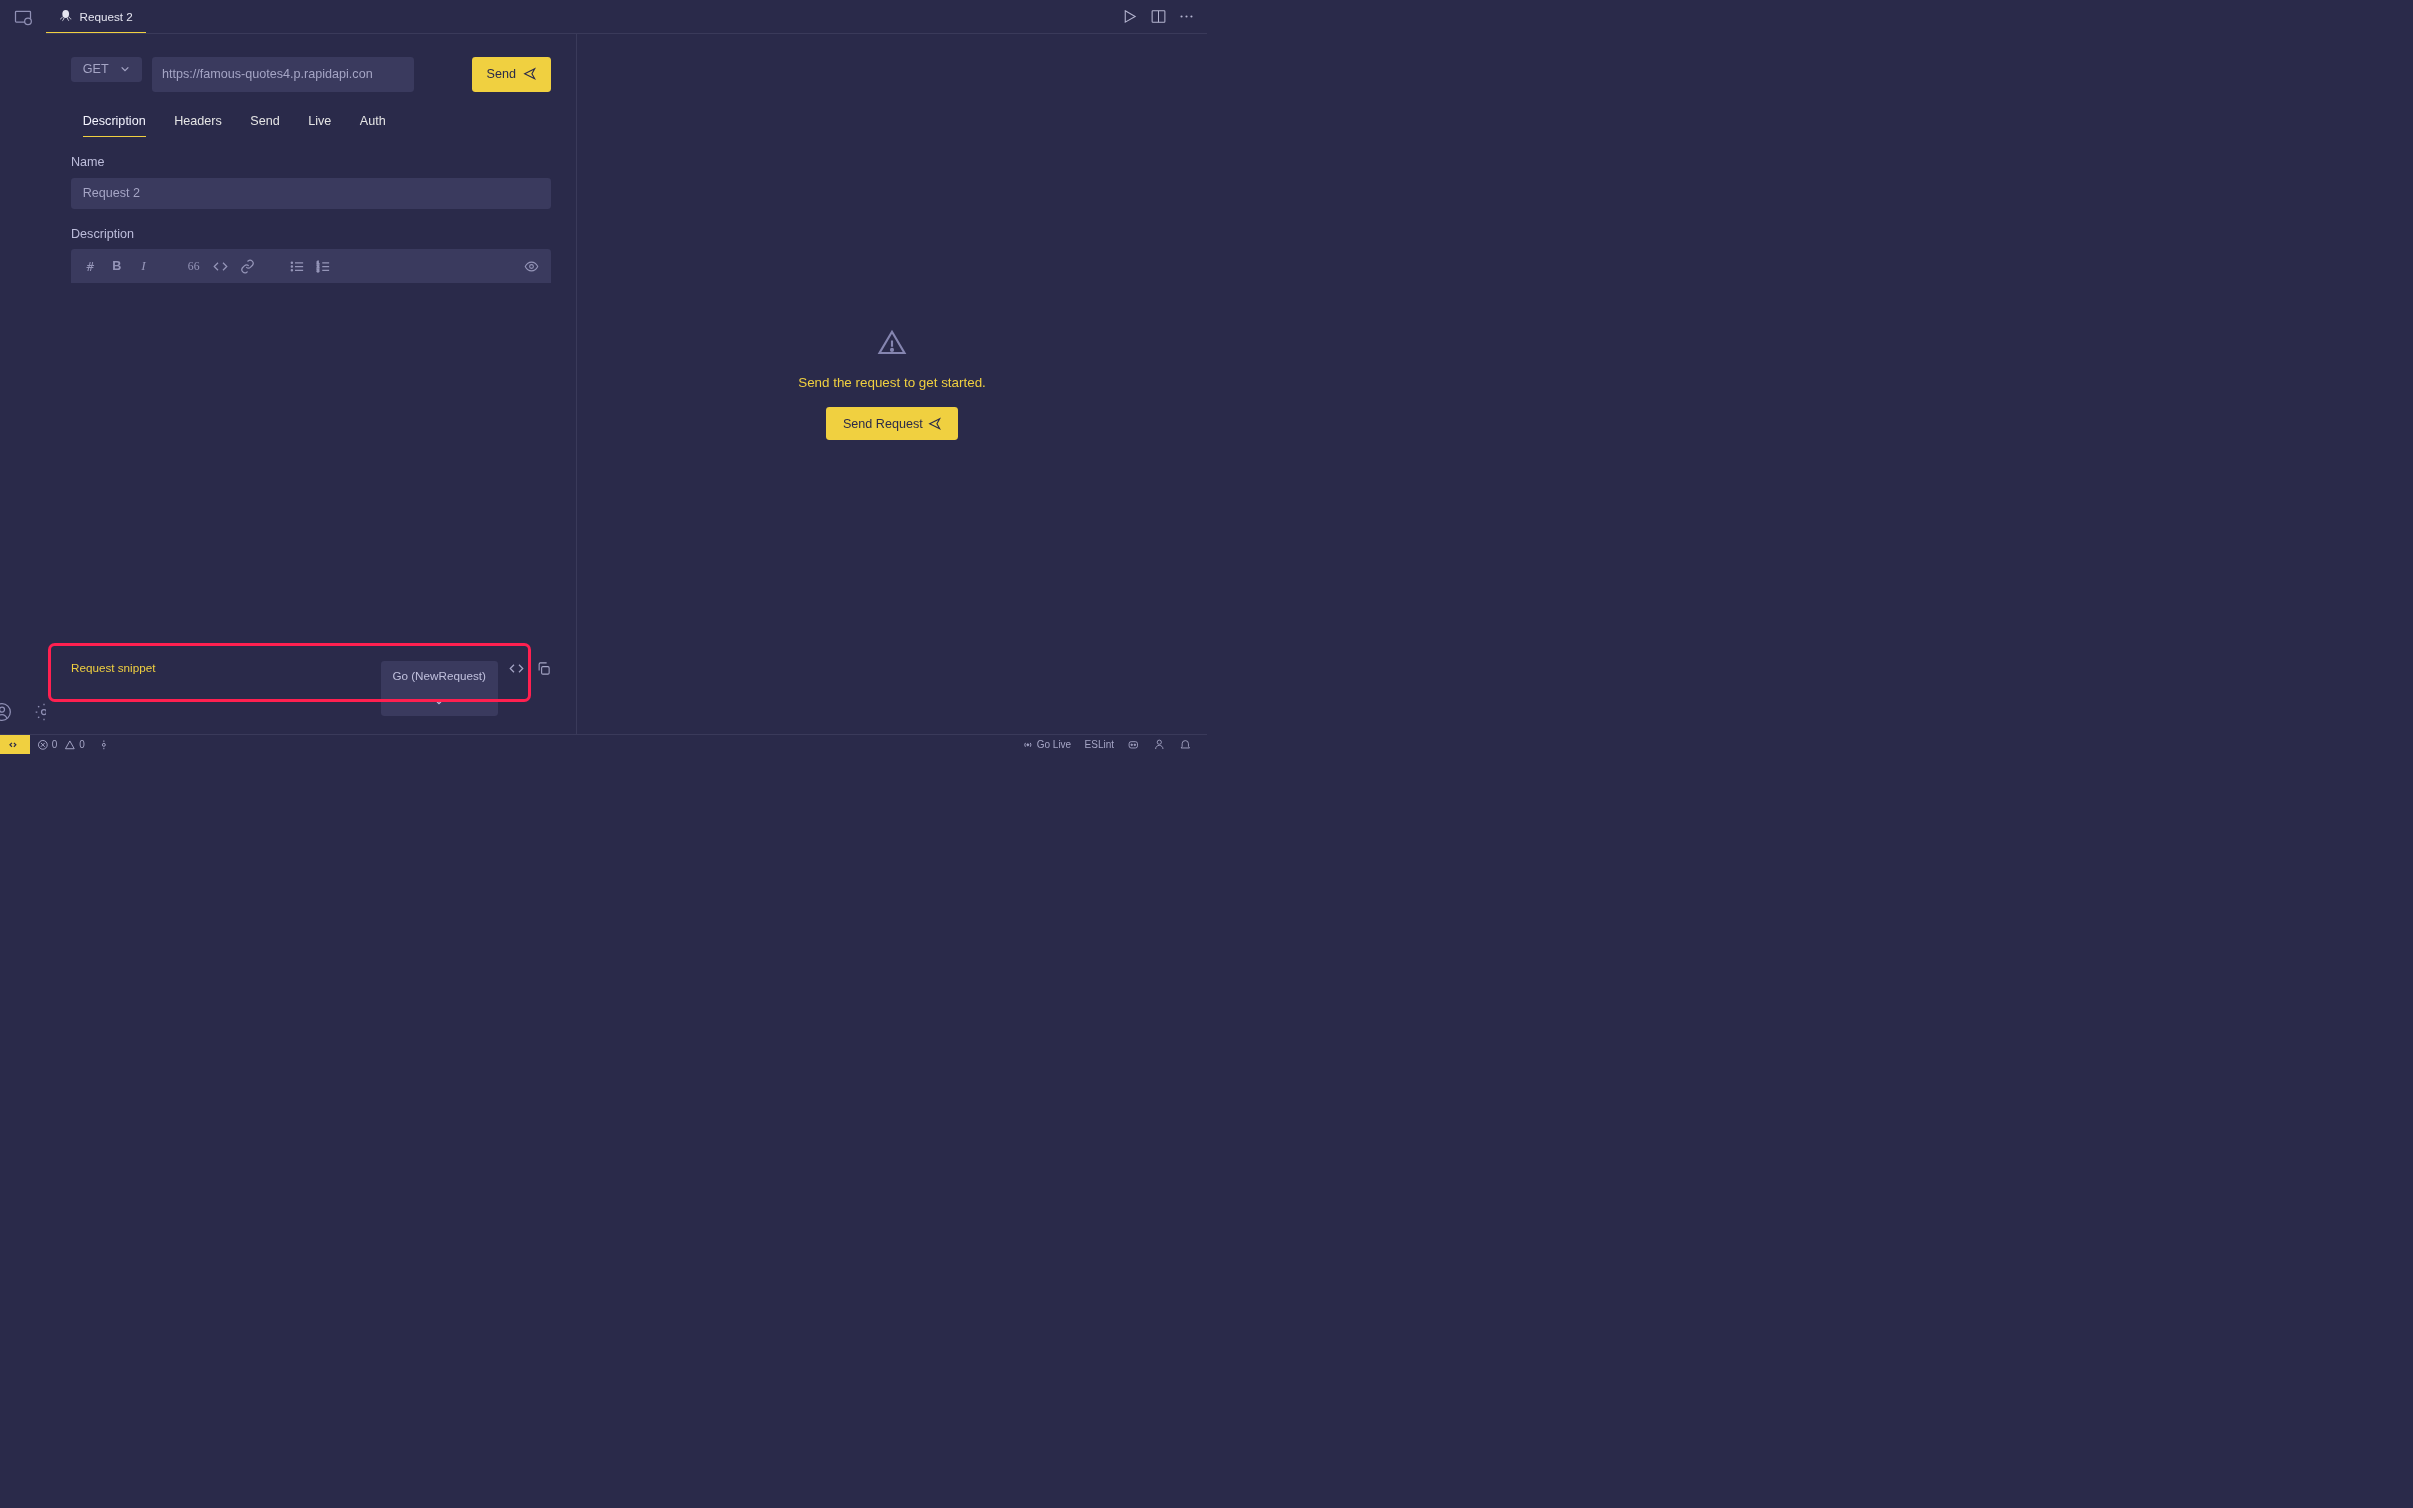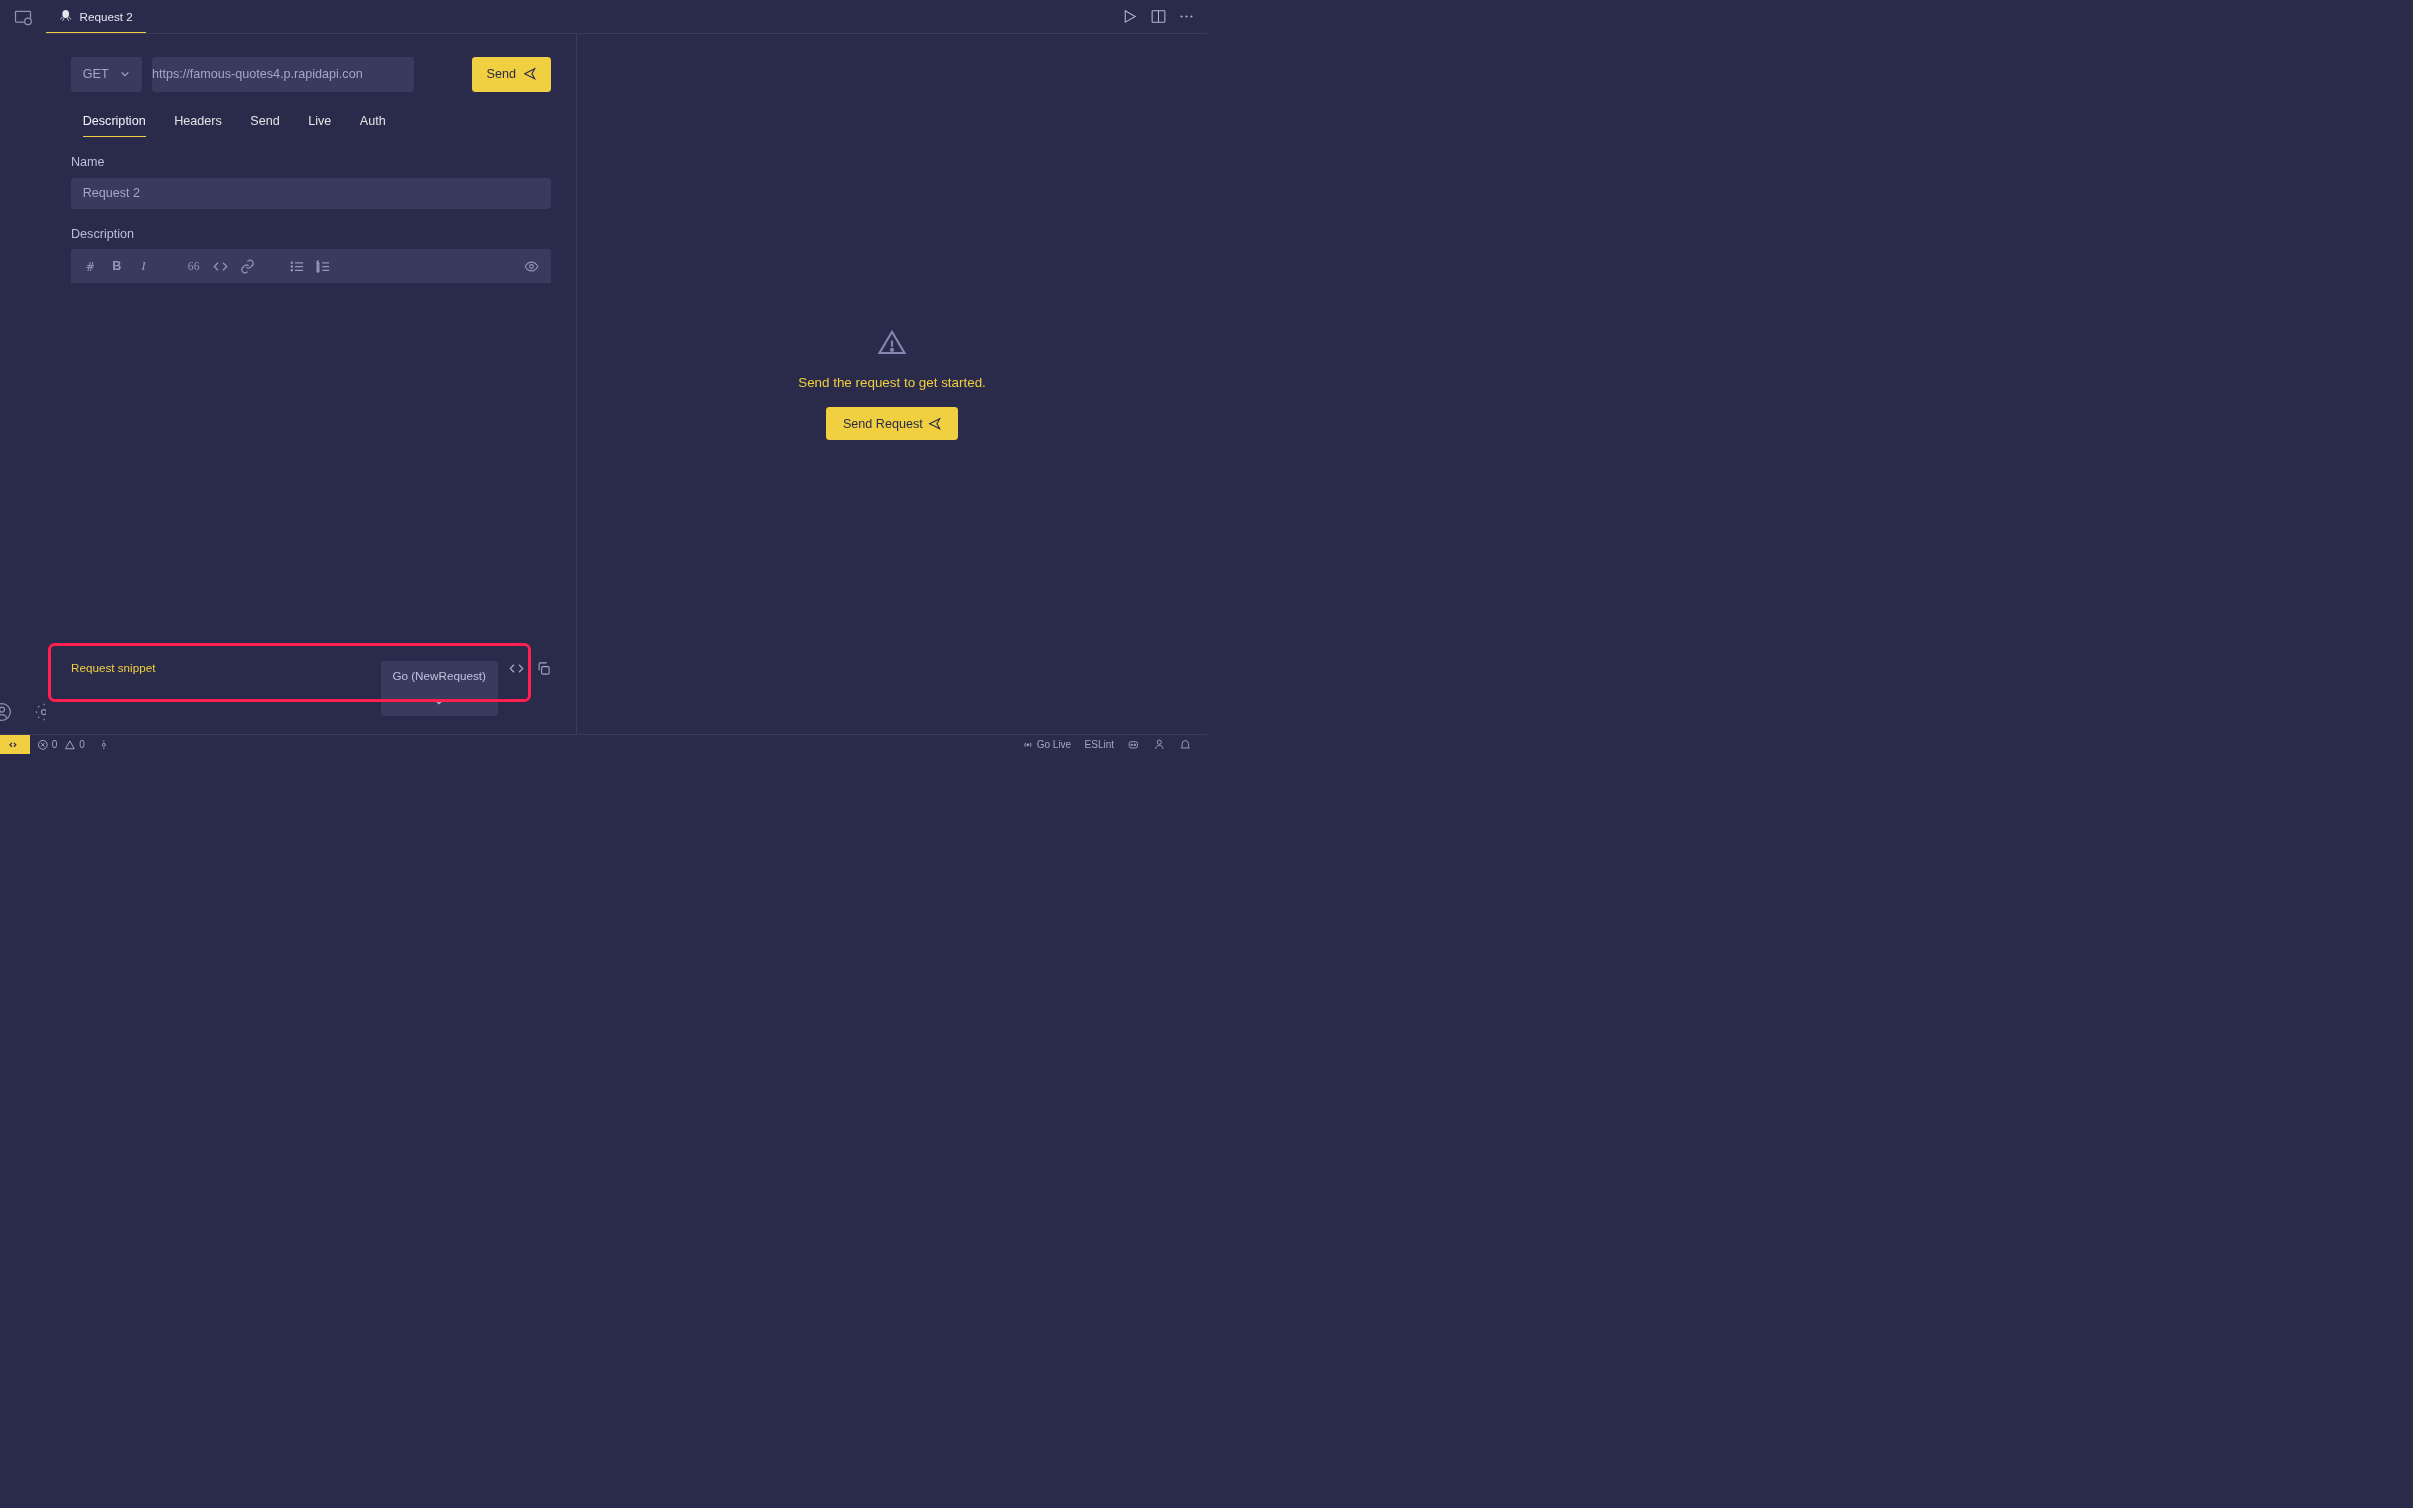--- a/index.html
+++ b/index.html
@@ -109,30 +109,30 @@
     }
     .method-select {
       background: #3a3a5e;
       border-radius: 3.4px;
       padding: 0 11.7px;
       display: flex;
       align-items: center;
       gap: 11.7px;
       color: #a5a5c5;
       font-size: 12.6px;
-      height: 35px;
+      height: 25px;
       cursor: pointer;
     }
     .chevron { width:10px; height:10px; display:flex;align-items:center;justify-content:center;}
     .url-input {
       flex: 1;
       background: #3a3a5e;
       border: none;
       border-radius: 3.4px;
-      padding: 0 0;
+      padding: 0 10px;
       color: #a5a5c5;
       font-size: 12.6px;
       height: 35px;
       outline:none;
     }
     .send-btn {
       background: #f0d040;
       border: none;
       border-radius: 3.4px;
       padding: 0 15px;

